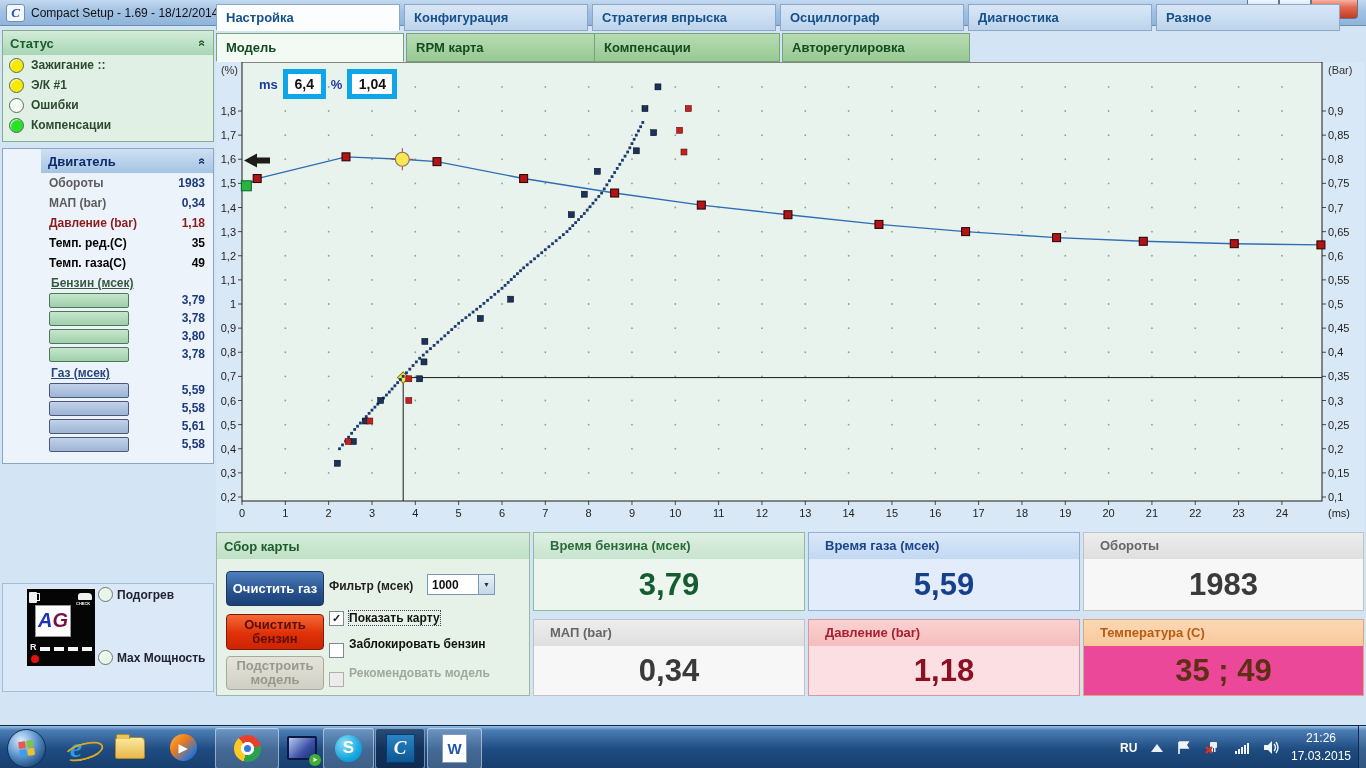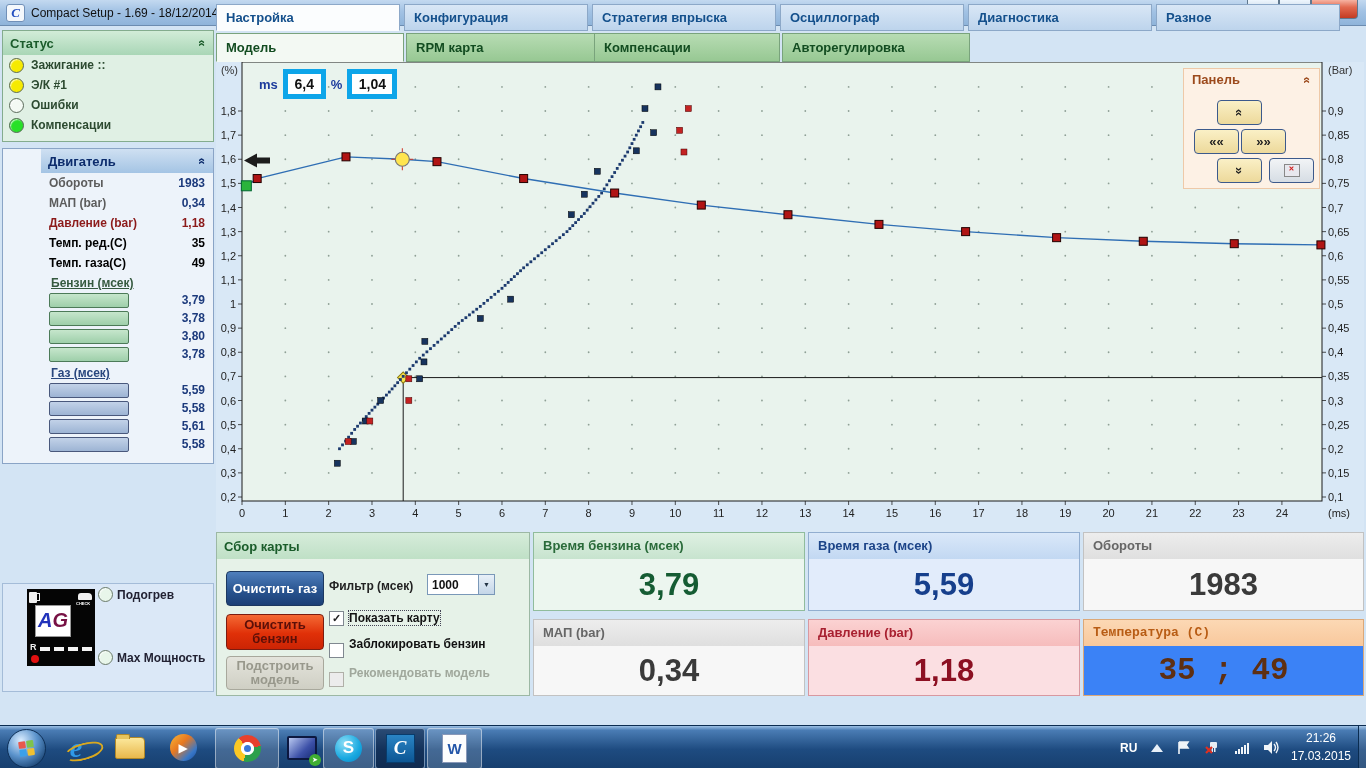--- a/index.html
+++ b/index.html
@@ -111,35 +111,35 @@
   .selbox .sbtn{position:absolute;right:0;top:0;width:15px;height:19px;background:linear-gradient(#e8f0f8,#c4d6e8);
     border-left:1px solid #7a98b8;font-size:7px;color:#234;text-align:center;line-height:19px;}
   .cbrow{position:absolute;left:112px;display:flex;align-items:flex-start;font-size:12px;font-weight:bold;color:#111;}
   .cbx{width:13px;height:13px;background:#fff;border:1px solid #808890;margin-right:5px;flex:none;
     font-size:11px;line-height:12px;text-align:center;color:#222;}
   .cbrow.dis{color:#a0a89c;} .cbrow.dis .cbx{background:#ececec;border-color:#b0b0a8;}
   .cbrow .focus{outline:1px dotted #445;}
   .cbrow .two{line-height:14px;}
   
   .tile{position:absolute;box-sizing:border-box;border:1px solid;}
-  .tile .thead{height:26px;line-height:26px;padding-left:9px;font-size:13px;font-weight:bold;}
+  .tile .thead{height:26px;line-height:26px;padding-left:16px;font-size:13px;font-weight:bold;}
   .tile .tval{text-align:center;font-size:31px;font-weight:bold;}
   .tile.green{border-color:#90bc9c;background:#ecf6ef;}
   .tile.green .thead{background:linear-gradient(#dff0e3,#c7e3ce);color:#2a6b3a;}
   .tile.green .tval{color:#155c33;}
   .tile.blue{border-color:#92aed0;background:#e2ecfb;}
   .tile.blue .thead{background:linear-gradient(#dae8f9,#c2d8f2);color:#1c4488;}
   .tile.blue .tval{color:#163f8c;}
   .tile.grey{border-color:#c2c2c2;background:#f7f7f7;}
   .tile.grey .thead{background:linear-gradient(#ededed,#dfdfdf);color:#666;}
   .tile.grey .tval{color:#3a3a3a;}
   .tile.pink{border-color:#d898a0;background:#fbdfe2;}
   .tile.pink .thead{background:linear-gradient(#fbd2d2,#f6bcbc);color:#a82030;}
   .tile.pink .tval{color:#8c1022;}
-  .tile.orange{border-color:#dca878;background:#3b82f6;font-family:Liberation Mono, monospace;}
+  .tile.orange{border-color:#dca878;background:#ec4899;}
   .tile.orange .thead{background:linear-gradient(#fcd8b4,#f8c89c);color:#b85c14;}
   .tile.orange .tval{color:#5e2f12;}
   
   .taskbar{position:absolute;left:0;top:725px;width:1366px;height:43px;
     background:linear-gradient(180deg,#9cc0e4,#4a7cb4 10%,#1e4b80 55%,#173f6e);border-top:1px solid #0c2c50;}
   .orb{position:absolute;left:7px;top:3px;width:37px;height:37px;border-radius:50%;
     background:radial-gradient(circle at 35% 28%,#d9ecff,#5b93cc 45%,#17406f 85%);
     border:1px solid #0e3058;display:flex;align-items:center;justify-content:center;}
   .slot{position:absolute;top:2px;height:39px;display:flex;align-items:center;justify-content:center;}
   .slot.boxed{border:1px solid rgba(255,255,255,.45);border-radius:3px;background:rgba(255,255,255,.17);}
@@ -1013,41 +1013,20 @@
         <rect x="1014.257" y="177.6875" width="8" height="8" fill="#b01414" stroke="#200" stroke-width="1"></rect>
         <rect x="1100.917" y="178.89374999999998" width="8" height="8" fill="#b01414" stroke="#200" stroke-width="1"></rect>
         <polygon points="28,98.45625000000001 41,91.45625000000001 41,95.45625000000001 54,95.45625000000001 54,101.45625000000001 41,101.45625000000001 41,105.45625000000001" fill="#1c1c1c"></polygon>
       </svg>
     <div class="chart-inputs">
       <span class="ci-lab">ms</span>
       <span class="ci-box" style="width:33px">6,4</span>
       <span class="ci-lab">%</span>
       <span class="ci-box" style="width:40px">1,04</span>
     </div>
-    <div class="float-panel">
-      <div class="fhead">
-        <span>Панель</span>
-        <span class="chev">«</span>
-      </div>
-      <div class="fbtn" style="left:33px;top:31px;">
-          <span class="rot90">«</span>
-        </div>
-      <div class="fbtn" style="left:10px;top:60px;">
-          <span>««</span>
-        </div>
-      <div class="fbtn" style="left:57px;top:60px;">
-          <span>»»</span>
-        </div>
-      <div class="fbtn" style="left:33px;top:89px;">
-          <span class="rot270">»</span>
-        </div>
-      <div class="fbtn grey" style="left:85px;top:89px;">
-          <span class="savico"></span>
-        </div>
-    </div>
   </div>
 
   <div class="collect">
     <div class="phead">
       <span>Сбор карты</span>
     </div>
     <div class="cbtn gas">Очистить газ</div>
     <div class="cbtn petrol">Очистить бензин</div>
     <div class="cbtn model">Подстроить модель</div>
     <div class="flt-lab">Фильтр (мсек)</div>

